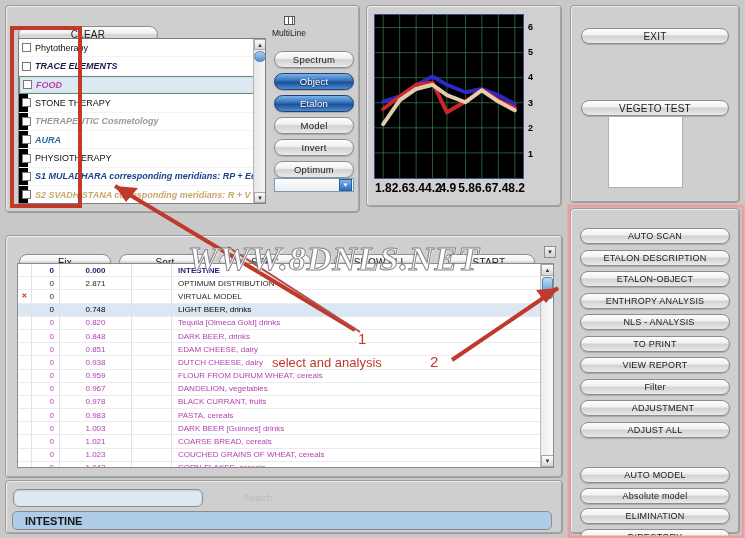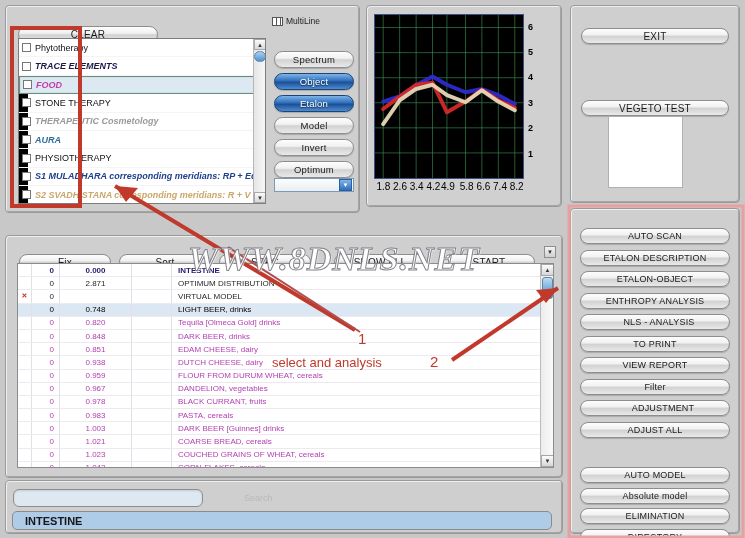--- a/index.html
+++ b/index.html
@@ -53,21 +53,21 @@
 
   
   #panel-left-top { left: 5px; top: 5px; width: 355px; height: 208px; }
 
   #btn-clear { position: absolute; left: 12px; top: 10px; width: 140px; height: 17px; }
   #btn-topic { position: absolute; left: 146px; top: 10px; width: 108px; height: 17px; }
 
   #multiline-row {
     position: absolute; left: 266px; top: 10px;
     display: flex; align-items: center; gap: 3px;
-    font-size: 8.5px; color: #222;
+    font-size: 8.5px; color: #222; flex-direction: column;
   }
   #multiline-icon {
     width: 11px; height: 9px;
     border: 1px solid #555; background: #fff;
     position: relative;
   }
   #multiline-icon:before, #multiline-icon:after {
     content:""; position:absolute; top:0; bottom:0; width:1px; background:#555;
   }
   #multiline-icon:before { left: 3px; }
@@ -149,21 +149,21 @@
     background: #000; border: 1px solid #3b4f8a;
   }
   #chart-svg { display:block; width: 100%; height: 100%; }
   .y-tick {
     position: absolute; right: 28px;
     font-size: 9px; font-weight: bold; color: #000;
     transform: translateY(-50%);
   }
   .x-tick {
     position: absolute; top: 175px;
-    font-size: 10px; font-weight: normal; color:#000;
+    font-size: 12px; font-weight: bold; color:#000;
     transform: translateX(-50%);
   }
 
   
   #panel-right-top { left: 570px; top: 5px; width: 170px; height: 198px; }
   #btn-exit      { position:absolute; left: 10px; top: 12px; width: 148px; height: 16px; }
   #btn-reprinter { position:absolute; left: 10px; top: 62px; width: 148px; height: 16px; }
   #btn-vegeto    { position:absolute; left: 10px; top: 84px; width: 148px; height: 16px; }
   #white-box     { position:absolute; left: 37px; top: 110px; width: 75px; height: 72px;
                    background:#fff; border:1px solid #b0b0b0; }

